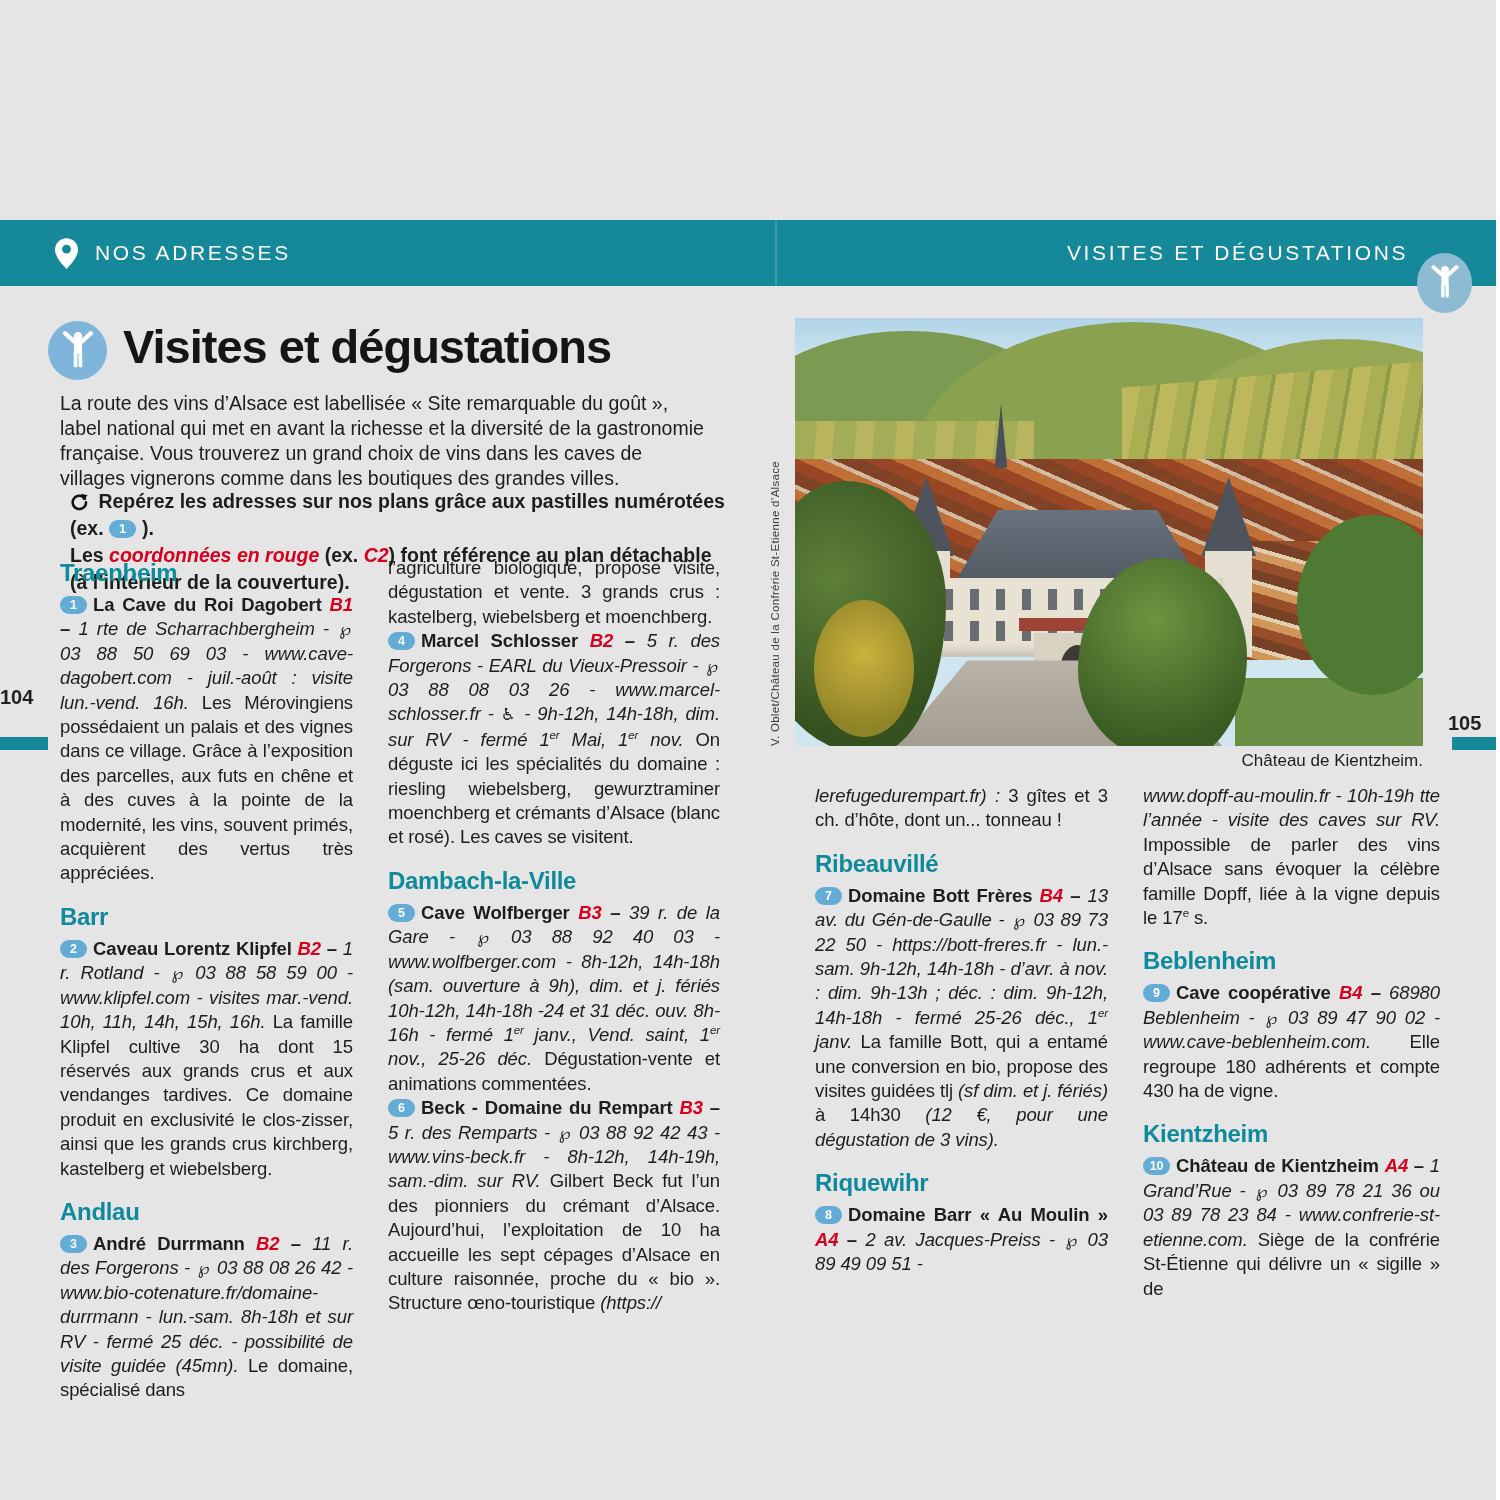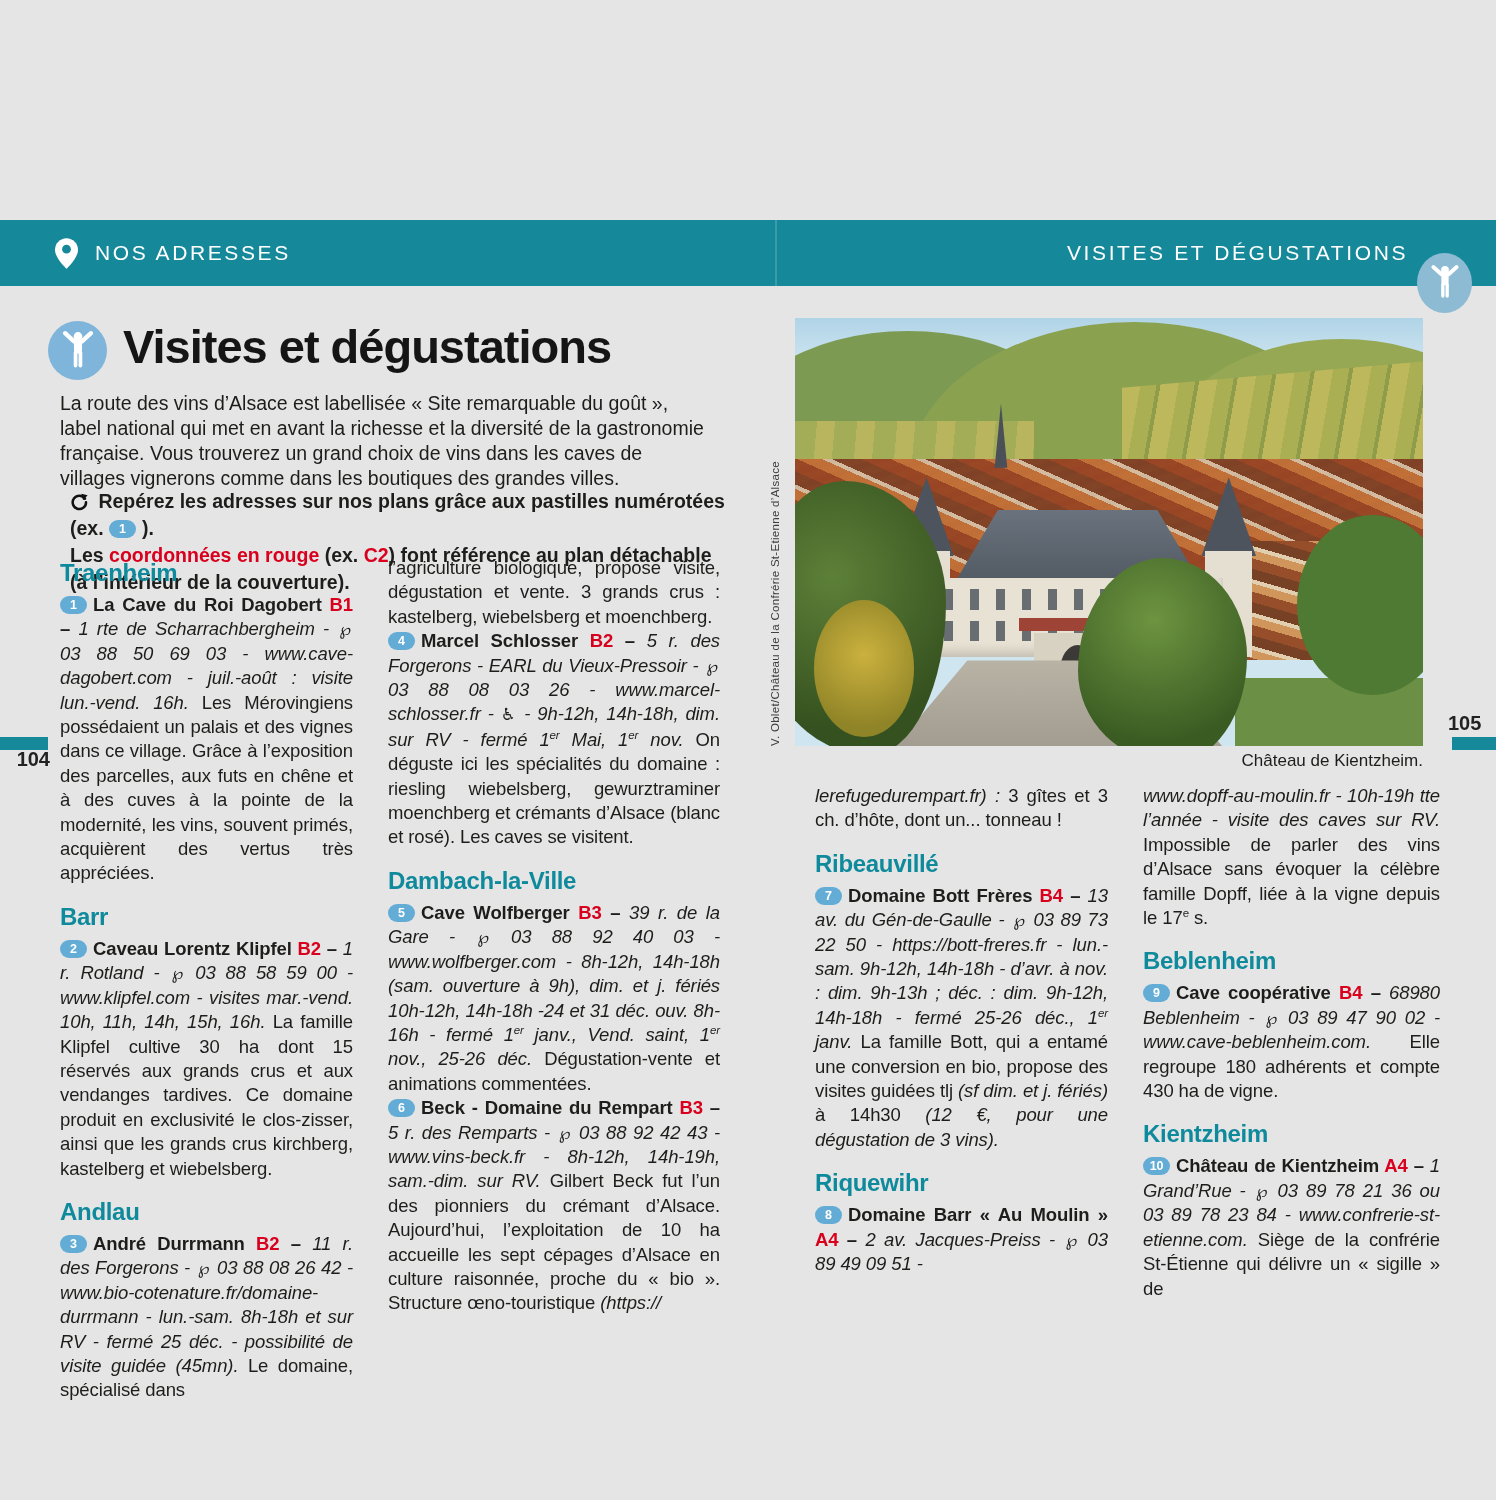--- a/index.html
+++ b/index.html
@@ -31,33 +31,33 @@
   .col{position:absolute;font-size:18.5px;line-height:24.4px;text-align:justify;letter-spacing:-0.1px;}
   #col0{left:60px;top:556px;width:293px;}
   #col1{left:388px;top:556px;width:332px;}
   #col2{left:815px;top:784px;width:293px;}
   #col3{left:1143px;top:784px;width:297px;}
   .col h3{margin:16px 0 5px;font-size:24px;line-height:30px;font-weight:bold;
           color:#0f8a9c;text-align:left;letter-spacing:-0.3px;}
   .col h3:first-child{margin-top:2px;}
   .col p{margin:0;}
   .sb{font-weight:bold;}
-  .srb{font-weight:bold;color:#d8001d;}
+  .srb{font-weight:bold;color:#d8001d;font-style:italic;}
   .si{font-style:italic;}
   .sn{}
   sup{font-size:0.62em;line-height:0;}
   .badge{display:inline-block;min-width:27px;height:18px;line-height:19px;border-radius:10px;
          background:#63acd6;color:#fff;font-size:12.5px;font-weight:bold;font-style:normal;
          text-align:center;vertical-align:2px;margin-right:6px;}
   .sph{font-style:italic;font-family:"DejaVu Sans",sans-serif;font-size:0.92em;margin:0 2px;}
   .swc{font-family:"DejaVu Sans",sans-serif;font-size:0.9em;}
 
   
   .pn{position:absolute;font-size:20px;font-weight:bold;color:#222;}
-  #pn-left{left:0;top:748px;width:50px;text-align:right;}
+  #pn-left{left:0;top:686px;width:50px;}
   #pn-right{left:1448px;top:712px;width:52px;text-align:left;}
   .pbar{position:absolute;top:737px;width:48px;height:13px;background:#15899a;}
   #pbar-left{left:0;} #pbar-right{left:1452px;}
 
   
   .photo{position:absolute;left:795px;top:318px;width:628px;height:428px;overflow:hidden;background:#cfe5ef;}
   .photo *{position:absolute;}
   .ph-sky{left:0;top:0;width:100%;height:16%;background:linear-gradient(#b0d4e7,#dcedf4);}
   .ph-hill1{left:-12%;top:3%;width:60%;height:32%;background:#7c9a52;border-radius:50% 50% 0 0/90% 90% 0 0;}
   .ph-hill2{left:18%;top:1%;width:72%;height:36%;background:#8aa14f;border-radius:50% 50% 0 0/100% 100% 0 0;}

